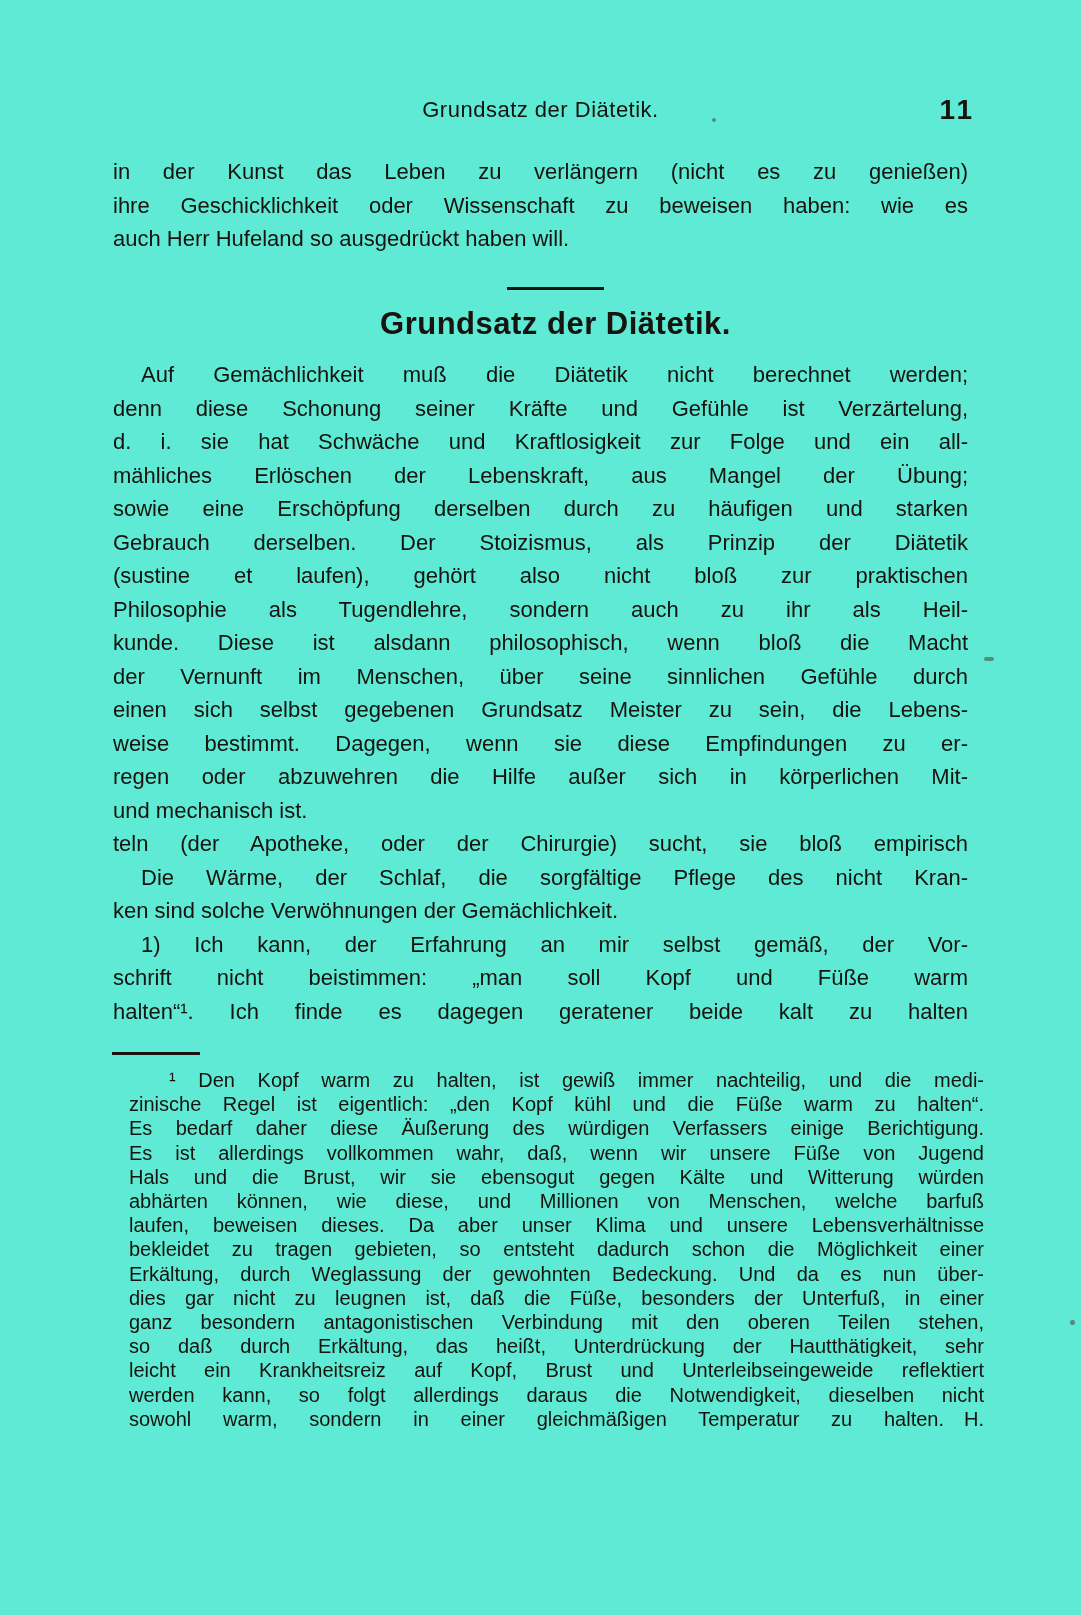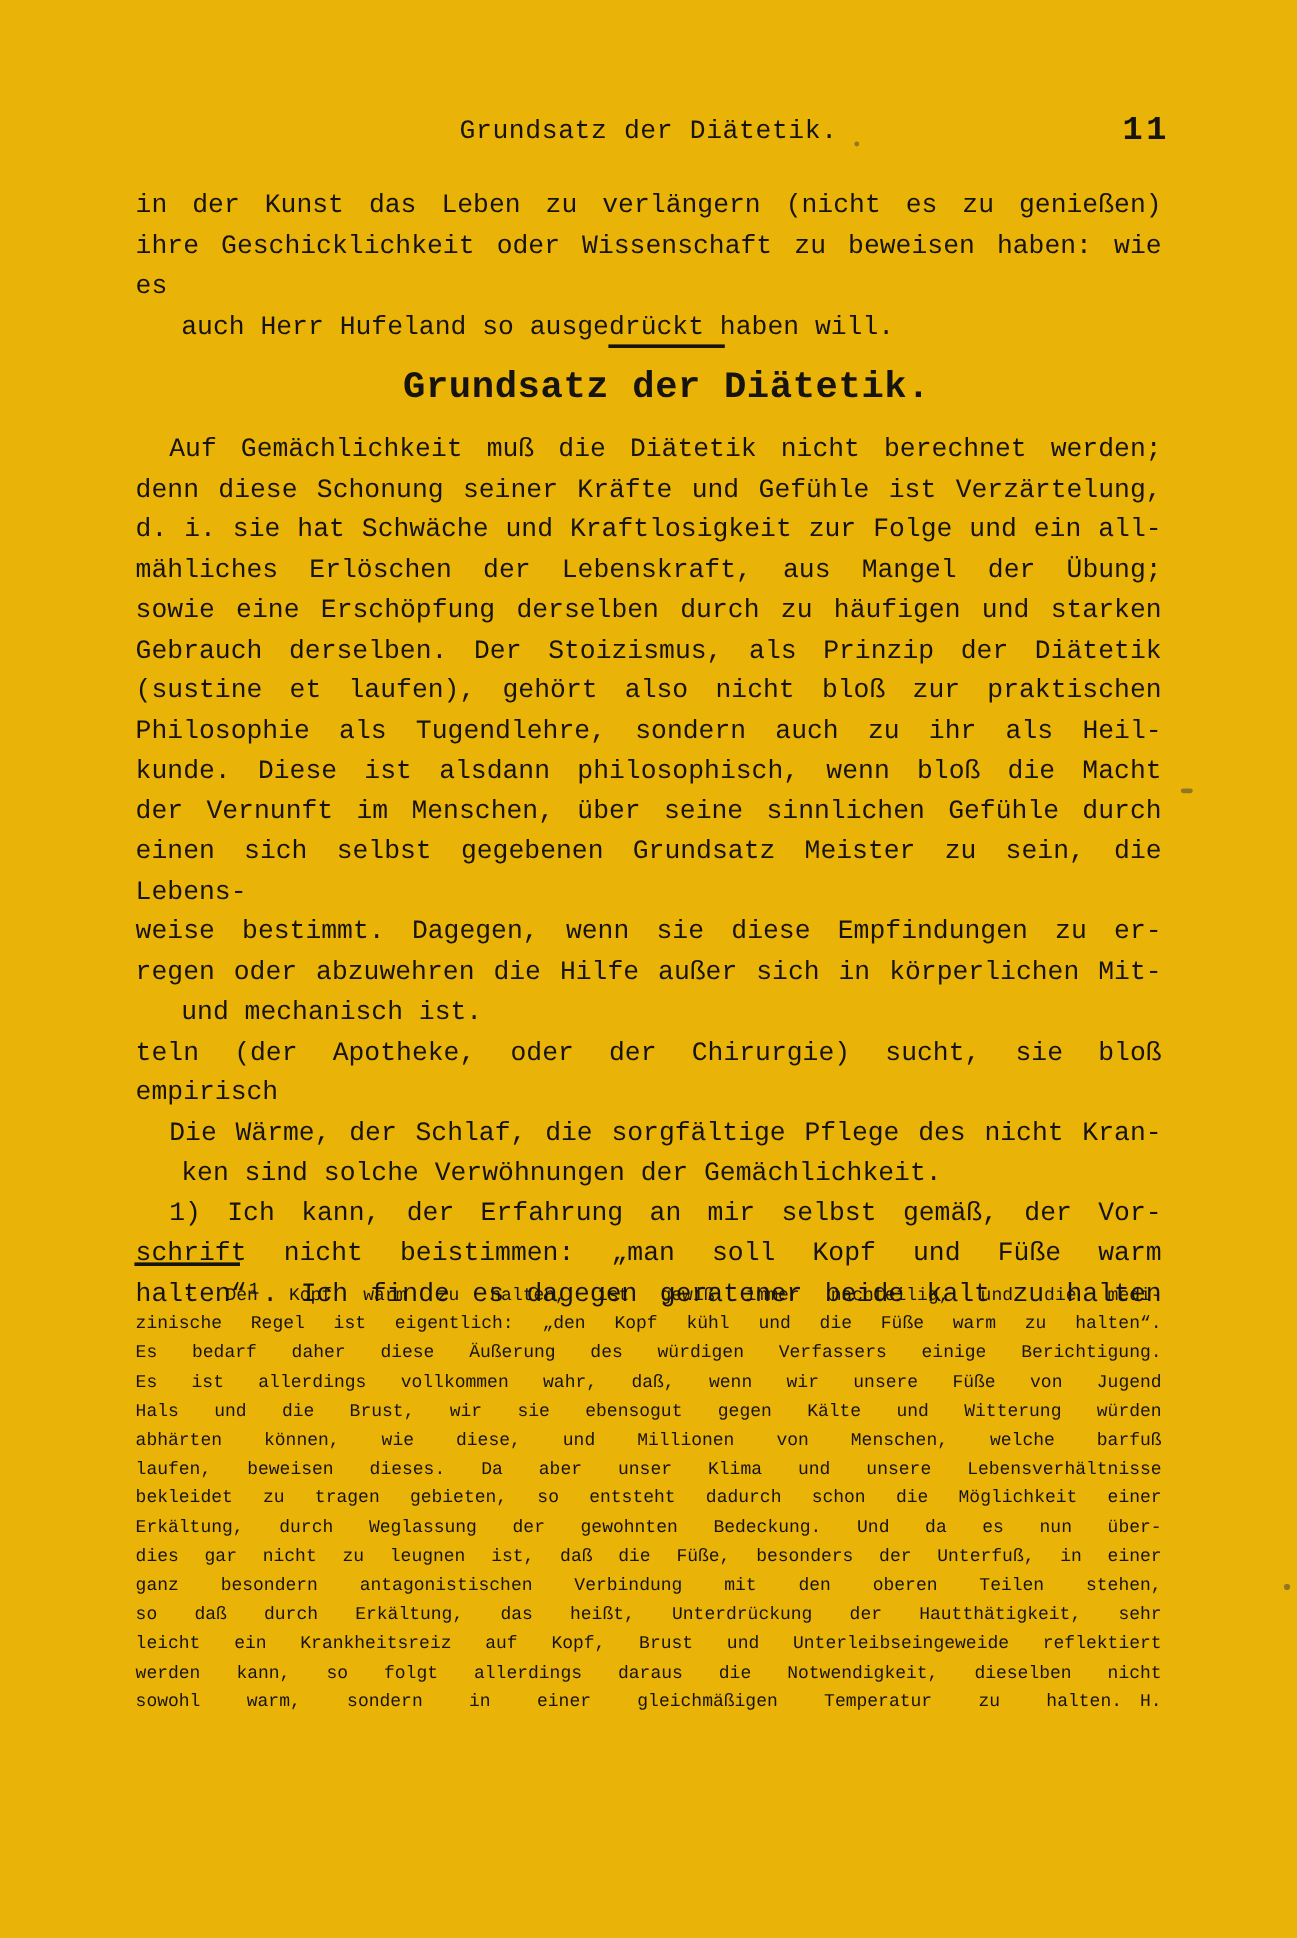--- a/index.html
+++ b/index.html
@@ -1,32 +1,32 @@
 <!DOCTYPE html>
 <html lang="de"><head>
 <meta charset="utf-8">
 <style>
   html,body{margin:0;padding:0;background:#e9e7e3;}
   .page{
     position:relative;
     width:1081px;height:1615px;
-    background:#eab308;
+    background:#5eead4;
     color:#17130e;
-    font-family:Liberation Mono, monospace;
+    font-family:Liberation Sans, sans-serif;
     overflow:hidden;
   }
   .abs{position:absolute;}
   .col{position:absolute;left:113px;width:855px;}
   
   .tl{text-align:justify;text-align-last:justify;}
-  .tl.end{text-align-last:left;margin-left:38px;}
+  .tl.end{text-align-last:left;}
   .ind{text-indent:28px;}
   .find{text-indent:40px;}
   .main{font-size:22px;line-height:33.5px;}
-  .fn{font-size:15px;line-height:24.2px;}
+  .fn{font-size:20px;line-height:24.2px;margin-left:16px;}
   .runhead{top:97px;text-align:center;font-size:22px;letter-spacing:.5px;}
   .pagenum{top:94px;left:900px;width:75px;text-align:right;
            font-weight:bold;font-size:28px;letter-spacing:3px;}
   .divider{top:287px;left:507px;width:97px;height:3px;background:#17130e;}
   .heading{top:306px;left:128px;width:855px;text-align:center;
            font-size:31px;font-weight:bold;letter-spacing:.5px;}
   .fnrule{top:1052px;left:112px;width:88px;height:3px;background:#17130e;}
   .speck{position:absolute;background:#4a443b;opacity:.55;border-radius:2px;}
 </style>
 </head>

